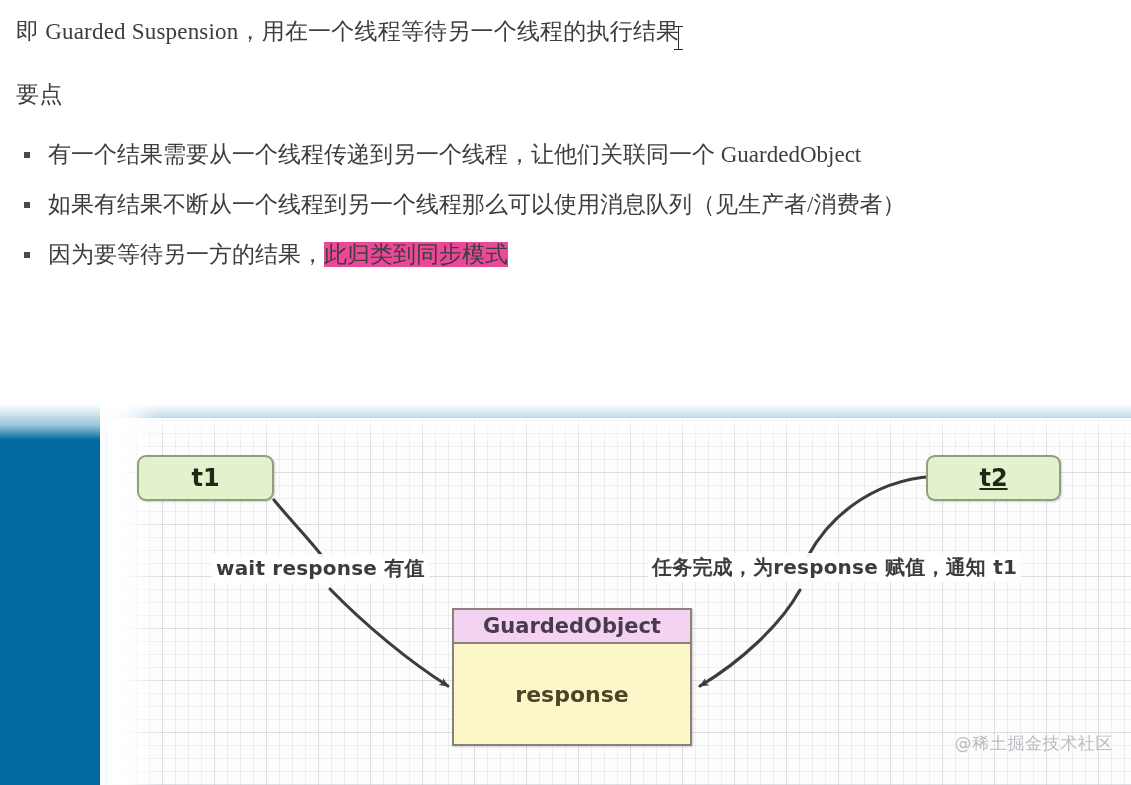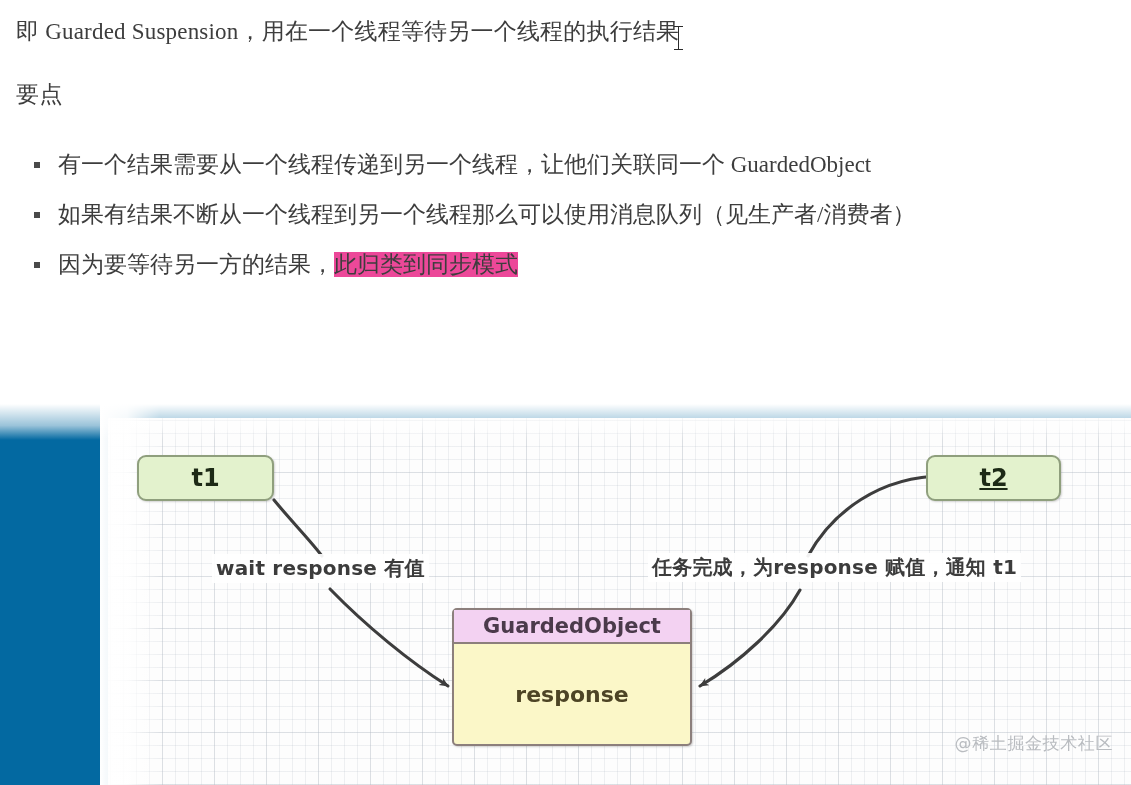--- a/index.html
+++ b/index.html
@@ -48,21 +48,21 @@
     color: #3d3d3d;
     letter-spacing: 0.5px;
   }
 
   #bullet-list {
     position: absolute;
     left: 16px;
     top: 140px;
     width: 1100px;
     list-style: none;
-    margin: 10px;
+    margin: 0;
     padding: 0;
   }
   #bullet-list li {
     position: relative;
     height: 50px;
     padding-left: 32px;
     font-size: 23px;
     line-height: 30px;
     color: #3d3d3d;
     white-space: nowrap;
@@ -160,21 +160,21 @@
   #node-guarded {
     left: 452px;
     top: 204px;
     width: 240px;
     height: 138px;
     flex-direction: column;
     border: 2px solid #8c7f7c;
     box-shadow: 1px 1px 2px rgba(100,100,100,0.3);
     padding: 0;
     background: #fbf7c8;
-    border-radius: 5px;
+    border-radius: 0;
   }
   #guarded-header {
     width: 100%;
     height: 34px;
     box-sizing: border-box;
     background: #f3d2f2;
     border-bottom: 2px solid #8c7f7c;
     display: flex;
     align-items: center;
     justify-content: center;

